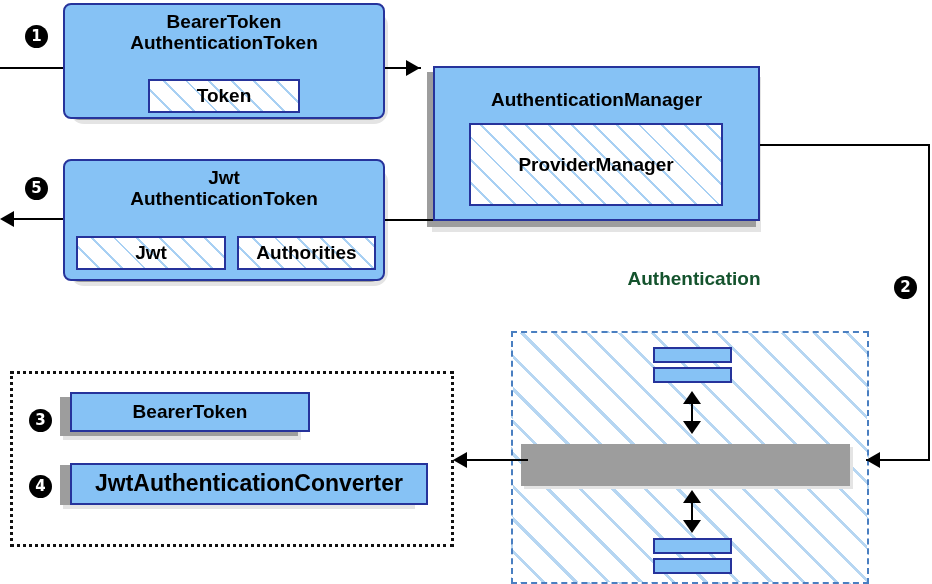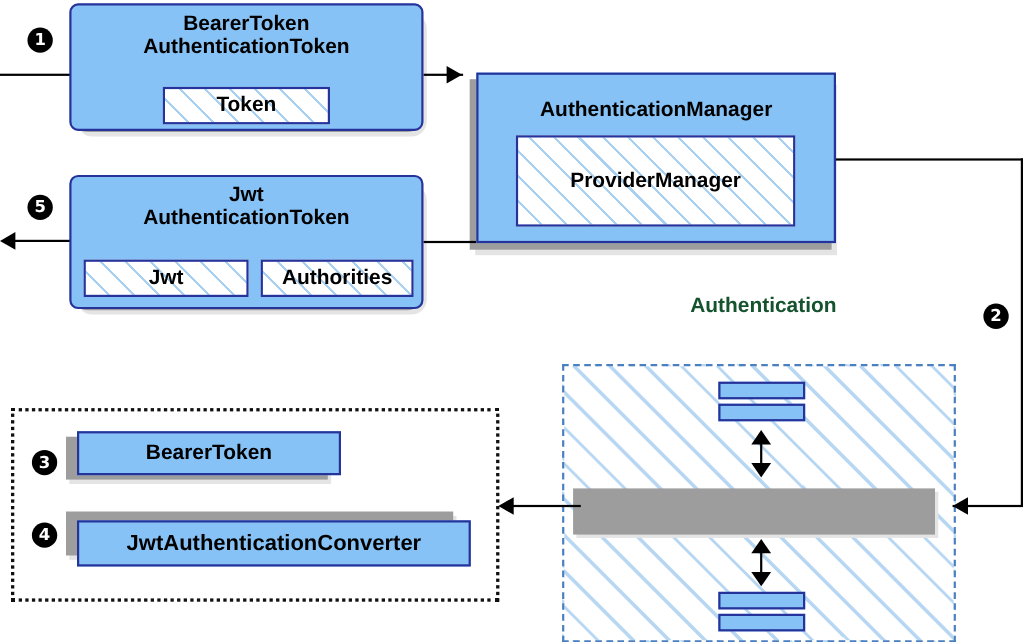--- a/index.html
+++ b/index.html
@@ -256,15 +256,15 @@
   <div class="bullet" style="left:29px; top:409px;">3</div>
 
   <div class="shadow-light" style="left:63px; top:401px; width:238px; height:39px;"></div>
   <div class="shadow-dark" style="left:60px; top:397px; width:238px; height:39px;"></div>
   <div class="node" style="left:70px; top:392px; width:240px; height:40px; font-size:19px;">BearerToken</div>
 
   <div class="bullet" style="left:29px; top:475px;">4</div>
 
   <div class="shadow-light" style="left:63px; top:469px; width:352px; height:40px;"></div>
   <div class="shadow-dark" style="left:60px; top:465px; width:352px; height:40px;"></div>
-  <div class="node" style="left:70px; top:473px; width:358px; height:42px; font-size:20px;">JwtAuthenticationConverter</div>
+  <div class="node" style="left:70px; top:463px; width:358px; height:42px; font-size:23px;">JwtAuthenticationConverter</div>
 
 </div>
 
 </body></html>

